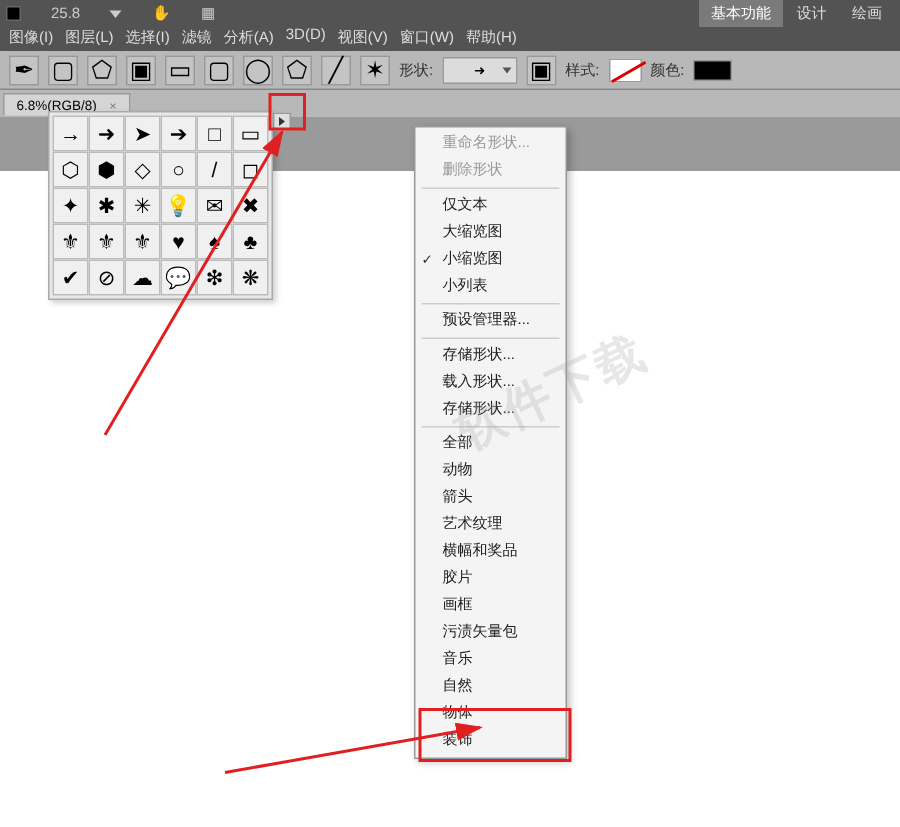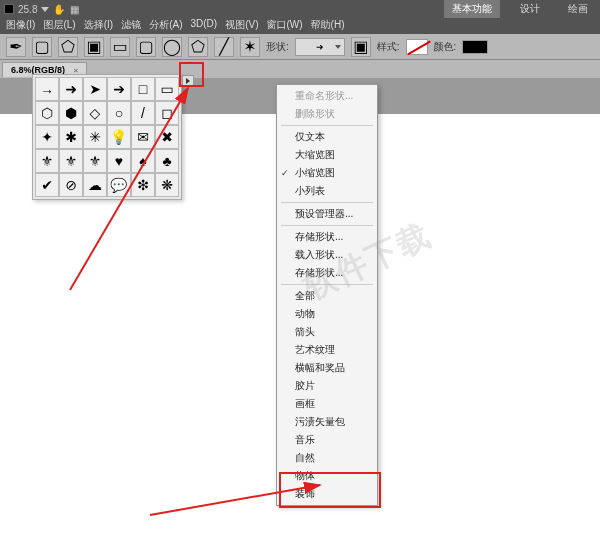--- a/index.html
+++ b/index.html
@@ -1,34 +1,34 @@
 <!DOCTYPE html>
 <html><head>
 <meta charset="utf-8">
 <style>
 *{margin:0;padding:0;box-sizing:border-box;font-family:"Microsoft YaHei",Arial,sans-serif;}
 body{background:#fff;width:600px;height:551px;overflow:hidden;position:relative;}
 .top-bar{background:#535353;height:18px;display:flex;align-items:center;padding:0 4px;}
-.top-bar .left{color:#ccc;font-size:10px;display:flex;align-items:center;gap:4px;}
-.top-bar .right{margin-left:auto;display:flex;gap:12px;}
+.top-bar .left{color:#ccc;font-size:10px;display:flex;align-items:center;gap:20px;}
+.top-bar .right{margin-left:auto;display:flex;gap:1px;}
 .top-bar .tab{font-size:10px;padding:2px 8px;color:#ddd;}
 .top-bar .tab.active{background:#7a7a7a;color:#fff;}
 .top-bar .swatch{width:10px;height:10px;background:#000;border:1px solid #666;}
 .top-bar .triangle{width:0;height:0;border-left:4px solid transparent;border-right:4px solid transparent;border-top:5px solid #ccc;}
 .menu-bar{background:#535353;height:16px;display:flex;align-items:flex-start;padding:0 4px;gap:4px;}
 .menu-bar span{color:#ddd;font-size:10px;padding:0 2px;}
 .option-bar{background:#b8b8b8;height:26px;border-bottom:1px solid #888;display:flex;align-items:center;padding:0 6px;gap:6px;}
 .option-bar .icon-btn{width:20px;height:20px;background:#c4c4c4;border:1px solid #999;display:flex;align-items:center;justify-content:center;}
 .option-bar .label{font-size:10px;color:#333;}
 .option-bar .dropdown{min-width:50px;height:18px;background:#dcdcdc;border:1px solid #999;display:flex;align-items:center;justify-content:center;font-size:9px;position:relative;}
 .option-bar .dropdown::after{content:"";position:absolute;right:3px;width:0;height:0;border-left:3px solid transparent;border-right:3px solid transparent;border-top:4px solid #555;}
 .option-bar .no-style{width:22px;height:16px;border:1px solid #999;background:#fff;position:relative;}
 .option-bar .no-style::after{content:"";position:absolute;left:-1px;top:50%;width:26px;height:1.5px;background:#d00;transform:rotate(-30deg);}
 .option-bar .color-swatch{width:26px;height:14px;background:#000;border:1px solid #999;}
-.doc-tab-row{background:#b8b8b8;height:18px;display:flex;align-items:center;padding-left:2px;font-weight:bold;}
+.doc-tab-row{background:#b8b8b8;height:18px;display:flex;align-items:center;padding-left:2px;}
 .doc-tab{background:#d5d5d5;font-size:9px;padding:2px 8px;border:1px solid #999;border-bottom:none;}
 .doc-tab .x{margin-left:6px;font-size:8px;color:#777;}
 .gray-band{background:#9a9a9a;height:36px;}
 .canvas{background:#fff;height:440px;width:100%;}
 .shapes-popout{position:absolute;left:32px;top:74px;background:#e8e8e8;border:1px solid #aaa;padding:2px;display:flex;flex-direction:column;box-shadow:2px 2px 4px rgba(0,0,0,.2);}
 .shapes-grid{display:grid;grid-template-columns:repeat(6,24px);grid-auto-rows:24px;gap:0;}
 .shapes-grid .cell{width:24px;height:24px;border:1px solid #bbb;display:flex;align-items:center;justify-content:center;font-size:14px;background:#f0f0f0;color:#000;}
 .shapes-popout .more-btn{position:absolute;right:-13px;top:0;width:12px;height:12px;background:#e0e0e0;border:1px solid #999;display:flex;align-items:center;justify-content:center;}
 .shapes-popout .more-btn::after{content:"";width:0;height:0;border-top:3px solid transparent;border-bottom:3px solid transparent;border-left:4px solid #333;}
 .context-menu{position:absolute;left:276px;top:84px;width:102px;background:#f4f4f4;border:1px solid #999;box-shadow:2px 2px 5px rgba(0,0,0,.25);padding:2px 0;}

